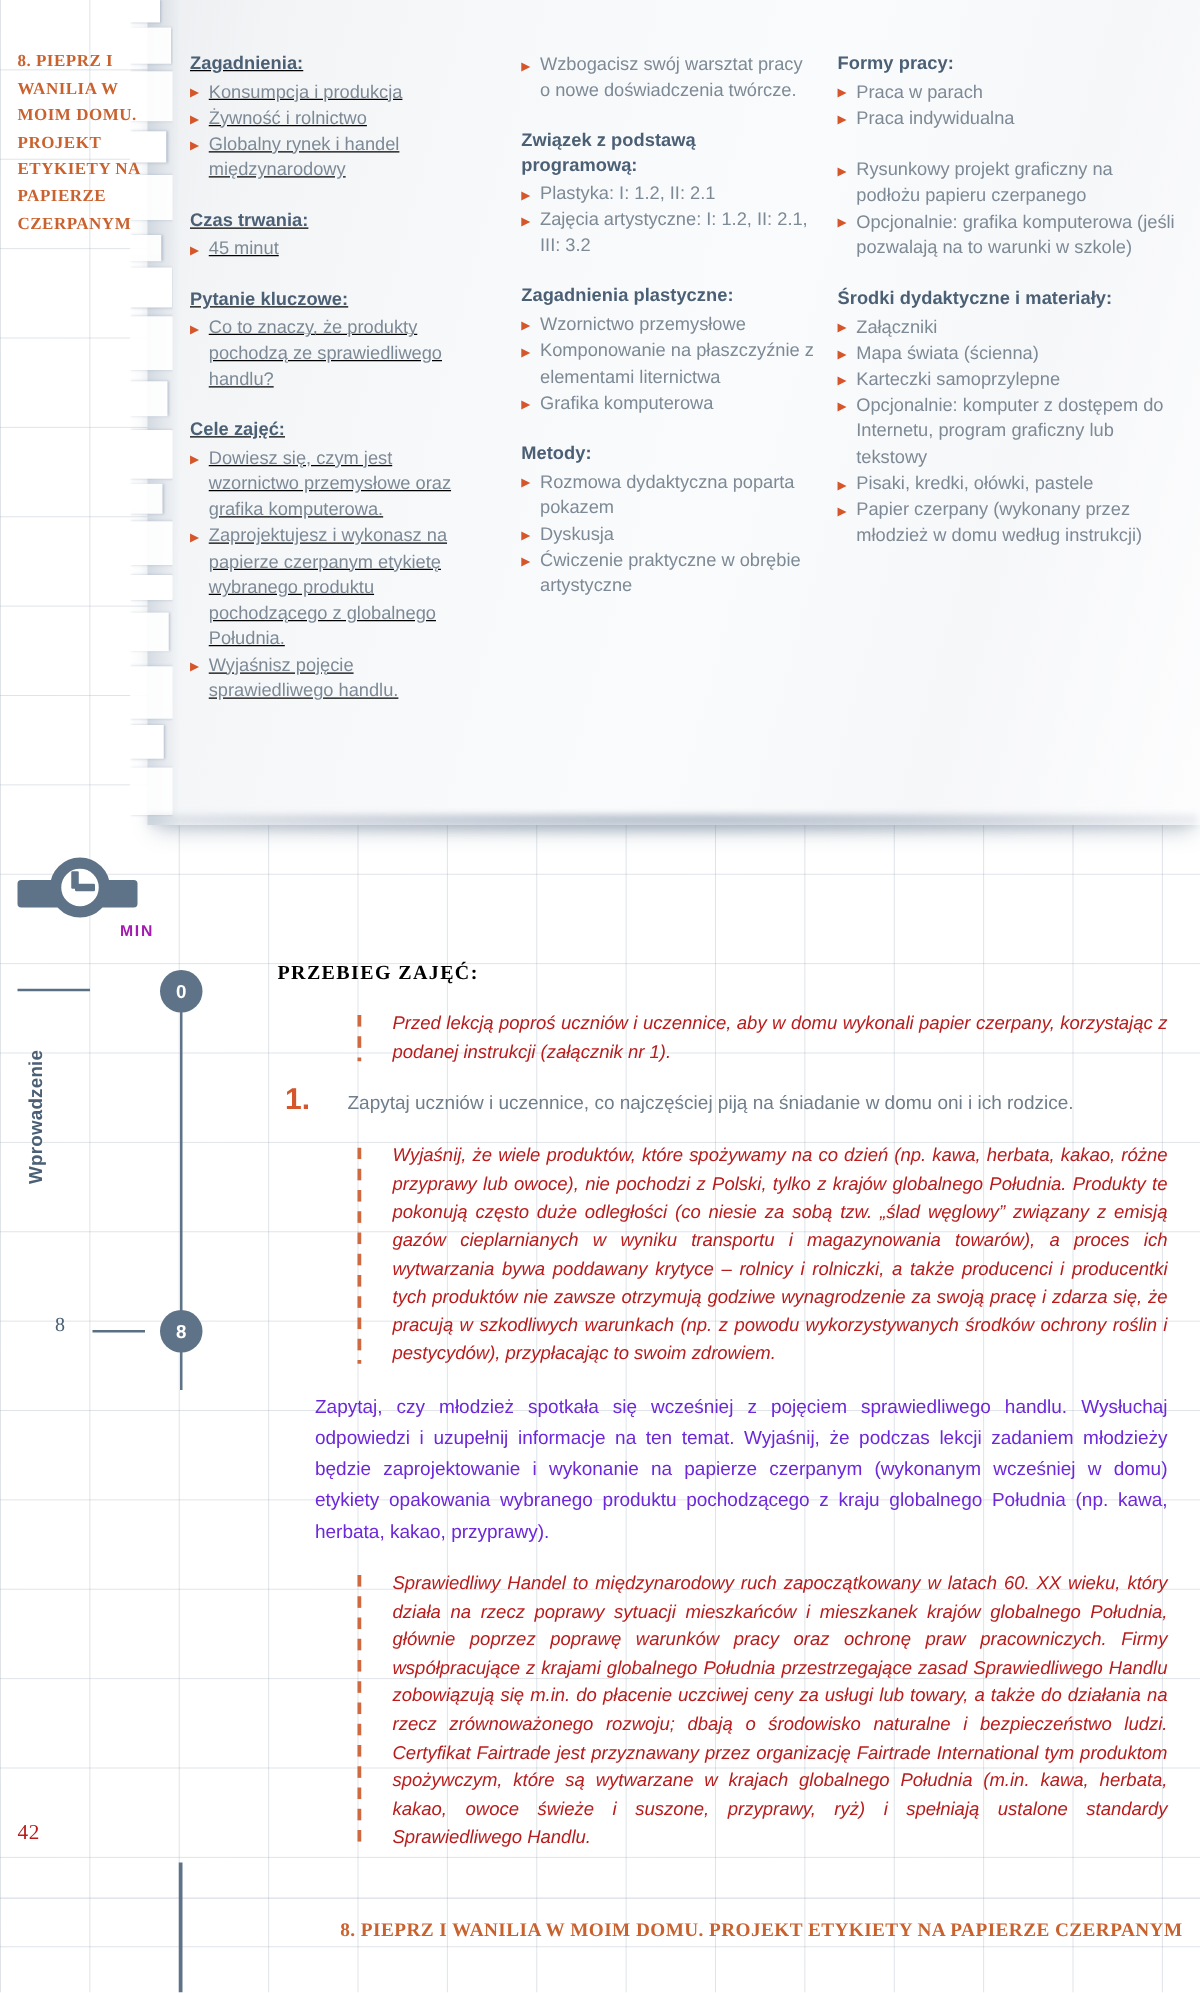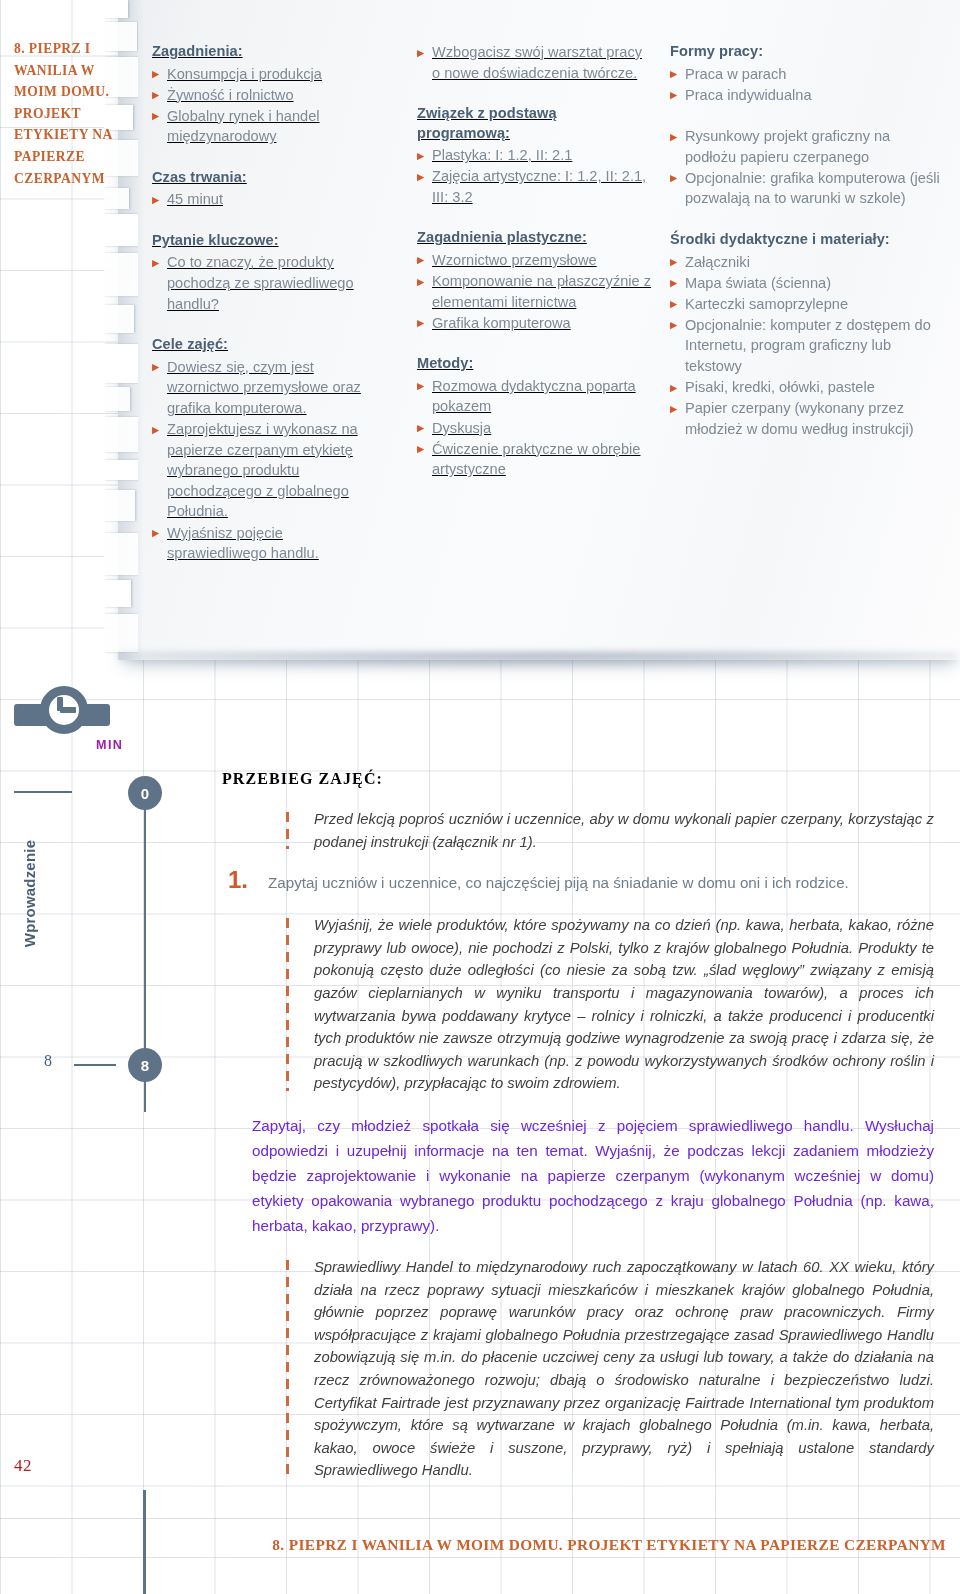--- a/index.html
+++ b/index.html
@@ -52,21 +52,21 @@
     font-family:"Liberation Serif", serif;
     font-weight:700;
     font-size:13.6px;
     line-height:21.6px;
     letter-spacing:.4px;
   }
   
   .cols{position:absolute;left:152px;top:42px;width:800px;height:600px;}
   .col{position:absolute;top:0;}
   .col.c1{left:0;width:230px;text-decoration:underline;}
-  .col.c2{left:265px;width:235px;text-decoration:underline;}
+  .col.c2{left:265px;width:235px;}
   .col.c3{left:518px;width:270px;}
   .h{
     color:#4b6075;font-weight:700;font-size:14.6px;line-height:19.5px;
     margin:0 0 2px 0;letter-spacing:.05px;
   }
   .grp{margin-bottom:21px;}
   ul.bl{list-style:none;margin:0;padding:0;}
   ul.bl li{
     position:relative;padding-left:15px;
     color:#7d8a96;font-size:14.6px;line-height:20.6px;
@@ -117,35 +117,35 @@
     text-align:center;
   }
   
   .main{position:absolute;left:222px;top:770px;width:712px;}
   .section-title{
     color:#000000;font-family:"Liberation Serif",serif;font-weight:700;
     font-size:16px;letter-spacing:1.1px;margin:0 0 20px 0;
   }
   .note{
     position:relative;margin:0 0 18px 0;padding-left:92px;
-    color:#404040;font-style:italic;font-size:14.8px;line-height:22.6px;
+    color:#b91c1c;font-style:italic;font-size:14.8px;line-height:22.6px;
     text-align:justify;
   }
   .note .dash{
     position:absolute;left:64px;top:4px;bottom:4px;width:3px;
     background-image:linear-gradient(to bottom,#cf6a40 56%, rgba(0,0,0,0) 56%);
     background-size:3px 17px;
   }
   .step{position:relative;margin:0 0 20px 0;padding-left:46px;}
   .step .n{
     position:absolute;left:6px;top:-5px;color:#d4562a;font-weight:700;font-size:24px;
     font-family:"Liberation Sans",sans-serif;
   }
   .step p{
-    margin:0;color:#6f7e8b;font-size:15.2px;line-height:23px;text-align:justify;
+    margin:10px;color:#6f7e8b;font-size:15.2px;line-height:23px;text-align:justify;
   }
   .para{
     margin:0 0 18px 0;padding-left:30px;
     color:#6d28d9;font-size:15.2px;line-height:25px;text-align:justify;
   }
   
   .footer-rule{
     position:absolute;left:0;top:1518px;width:960px;height:1px;background:rgba(150,165,180,.35);
   }
   .pageno{

